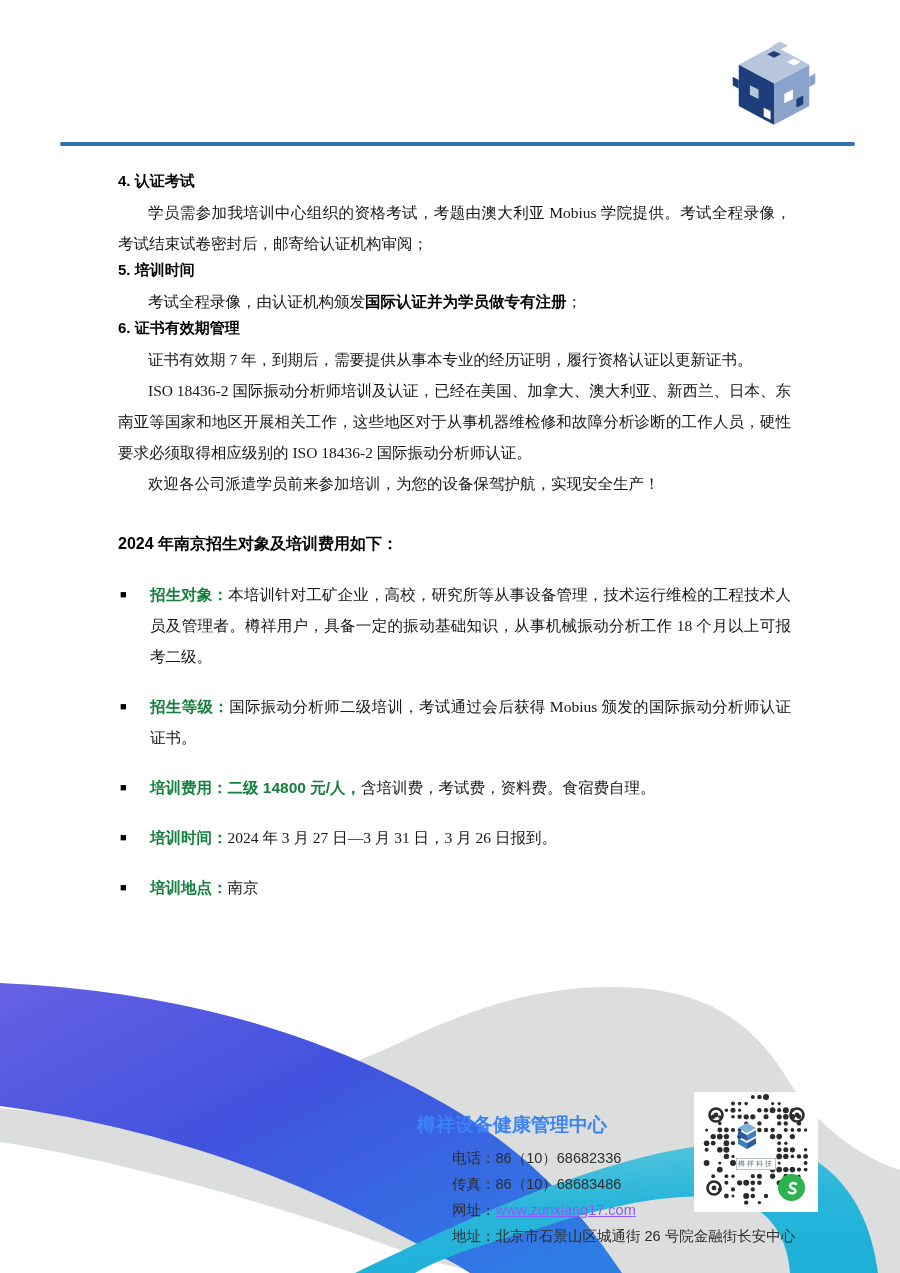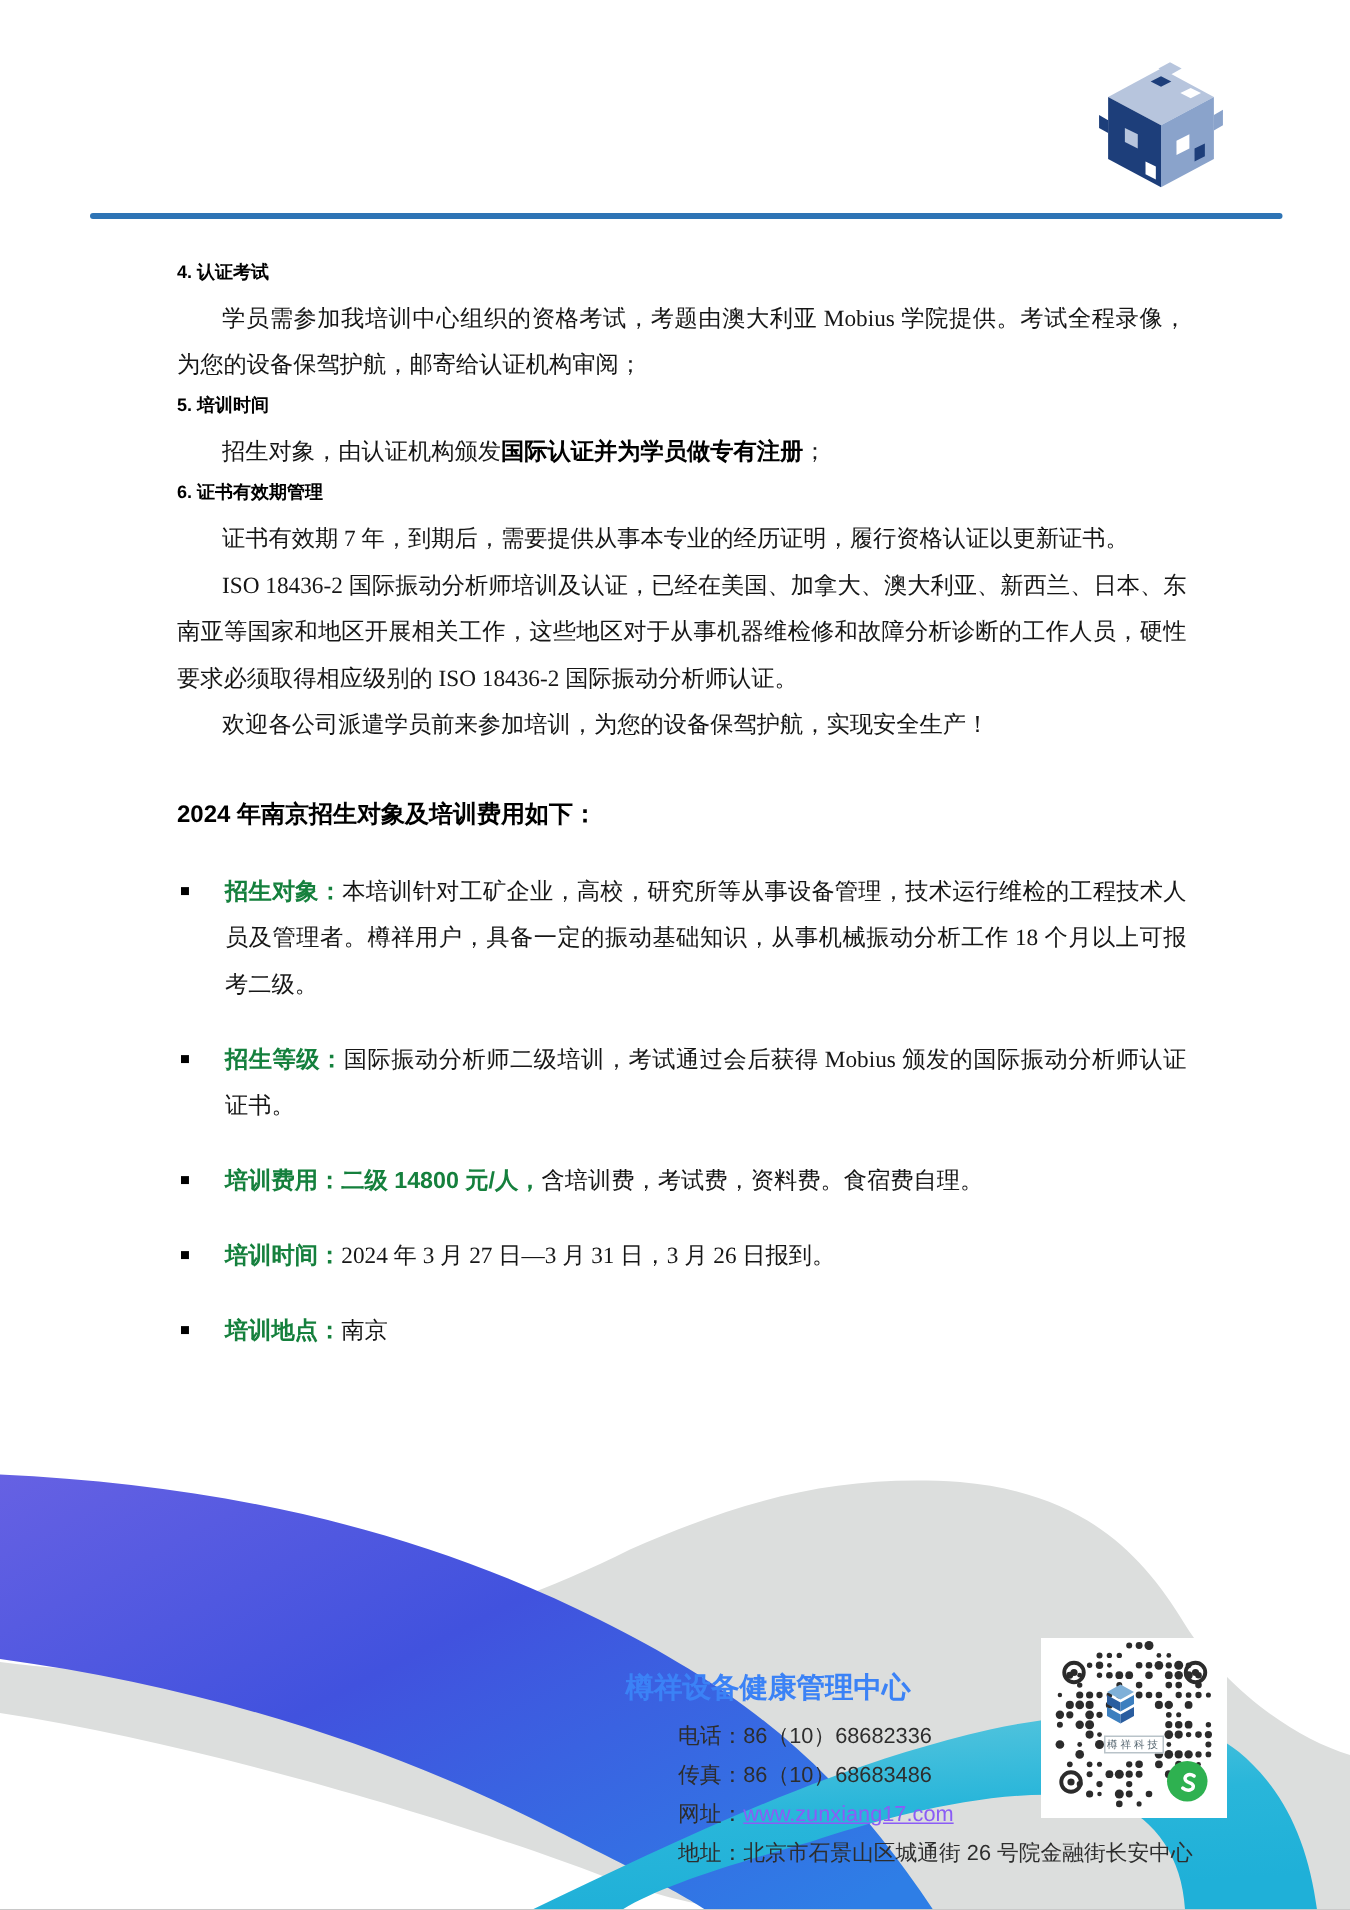--- a/index.html
+++ b/index.html
@@ -7,21 +7,21 @@
     position:relative;width:900px;height:1273px;margin:0 auto;
     background:#ffffff;overflow:hidden;
     font-family:"Liberation Serif", serif;color:#161616;
   }
   
   .logo{position:absolute;left:731px;top:40px;width:86px;height:94px;}
   .rule{position:absolute;left:60px;top:142px;width:795px;height:4px;
         background:#2e74b5;border-radius:2px;}
   
   .content{position:absolute;left:118px;top:170px;width:673px;}
-  h3.sec-title{font-family:"Liberation Sans", sans-serif;font-size:12px;
+  h3.sec-title{font-family:"Liberation Sans", sans-serif;font-size:15px;
       font-weight:700;color:#000;margin:0;line-height:22px;}
   .t4{margin-top:6px;} .t5{margin-top:32px;} .t6{margin-top:38px;}
   p.body{font-size:15.5px;line-height:31px;margin:0;text-align:justify;
       text-indent:30px;color:#161616;}
   p.after-title{margin-top:5px;}
   .bold-inline{font-family:"Liberation Sans", sans-serif;font-weight:700;color:#000;}
   h3.enroll{font-family:"Liberation Sans", sans-serif;font-size:16px;font-weight:700;
       color:#000;margin:34px 0 0 0;line-height:22px;}
   ul.enroll-list{list-style:none;margin:24px 0 0 0;padding:0;}
   ul.enroll-list li{position:relative;padding-left:32px;margin-bottom:19px;
@@ -99,24 +99,24 @@
          L470,300 C452,288 420,272 360,242 C260,192 140,152 0,133 Z"></path>
 
     <path fill="url(#gTeal)" d="M355,300 C450,255 550,205 660,180 C740,163 792,168 826,195
          C856,220 872,255 878,300 L790,300 C788,265 770,240 745,230
          C690,212 600,235 540,255 C480,272 440,285 415,300 Z"></path>
   </svg>
 
   <div class="content">
 
     <h3 class="sec-title t4"><span>4.</span> <span>认证考试</span></h3>
-    <p class="body after-title"><span>学员需参加我培训中心组织的资格考试，考题由澳大利亚 Mobius 学院提供。考试全程录像，为您的设备保驾护航，邮寄给认证机构审阅；</span></p>
+    <p class="body after-title"><span>学员需参加我培训中心组织的资格考试，考题由澳大利亚 Mobius 学院提供。考试全程录像，考试结束试卷密封后，邮寄给认证机构审阅；</span></p>
 
     <h3 class="sec-title t5"><span>5.</span> <span>培训时间</span></h3>
-    <p class="body after-title"><span>招生对象，由认证机构颁发</span><span class="bold-inline">国际认证并为学员做专有注册</span><span>；</span></p>
+    <p class="body after-title"><span>考试全程录像，由认证机构颁发</span><span class="bold-inline">国际认证并为学员做专有注册</span><span>；</span></p>
 
     <h3 class="sec-title t6"><span>6.</span> <span>证书有效期管理</span></h3>
     <p class="body after-title">证书有效期 7 年，到期后，需要提供从事本专业的经历证明，履行资格认证以更新证书。</p>
     <p class="body">ISO 18436-2 国际振动分析师培训及认证，已经在美国、加拿大、澳大利亚、新西兰、日本、东南亚等国家和地区开展相关工作，这些地区对于从事机器维检修和故障分析诊断的工作人员，硬性要求必须取得相应级别的 ISO 18436-2 国际振动分析师认证。</p>
     <p class="body">欢迎各公司派遣学员前来参加培训，为您的设备保驾护航，实现安全生产！</p>
 
     <h3 class="enroll">2024 年南京招生对象及培训费用如下：</h3>
 
     <ul class="enroll-list">
       <li>

